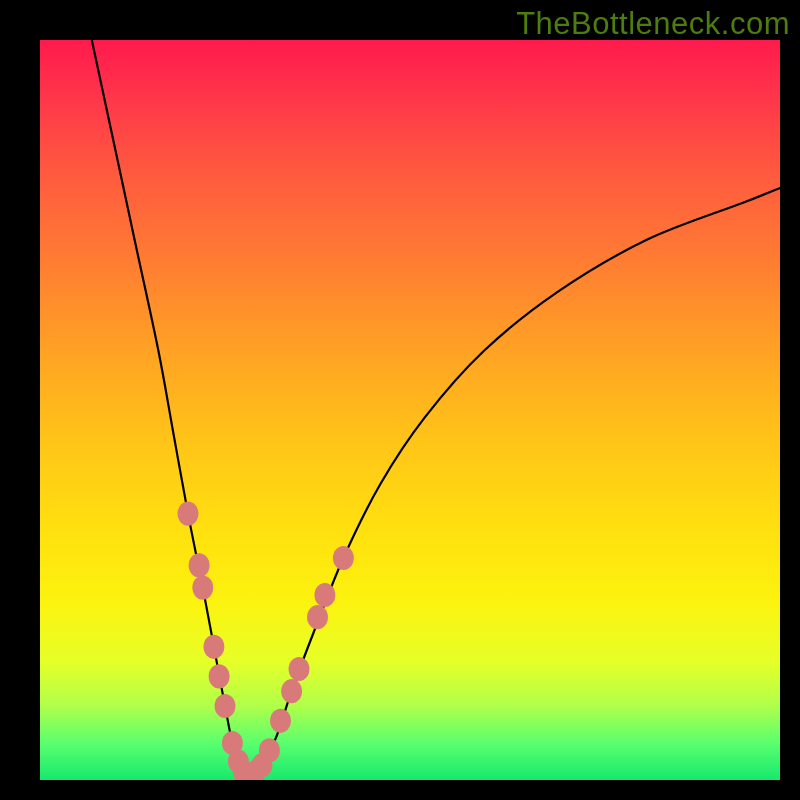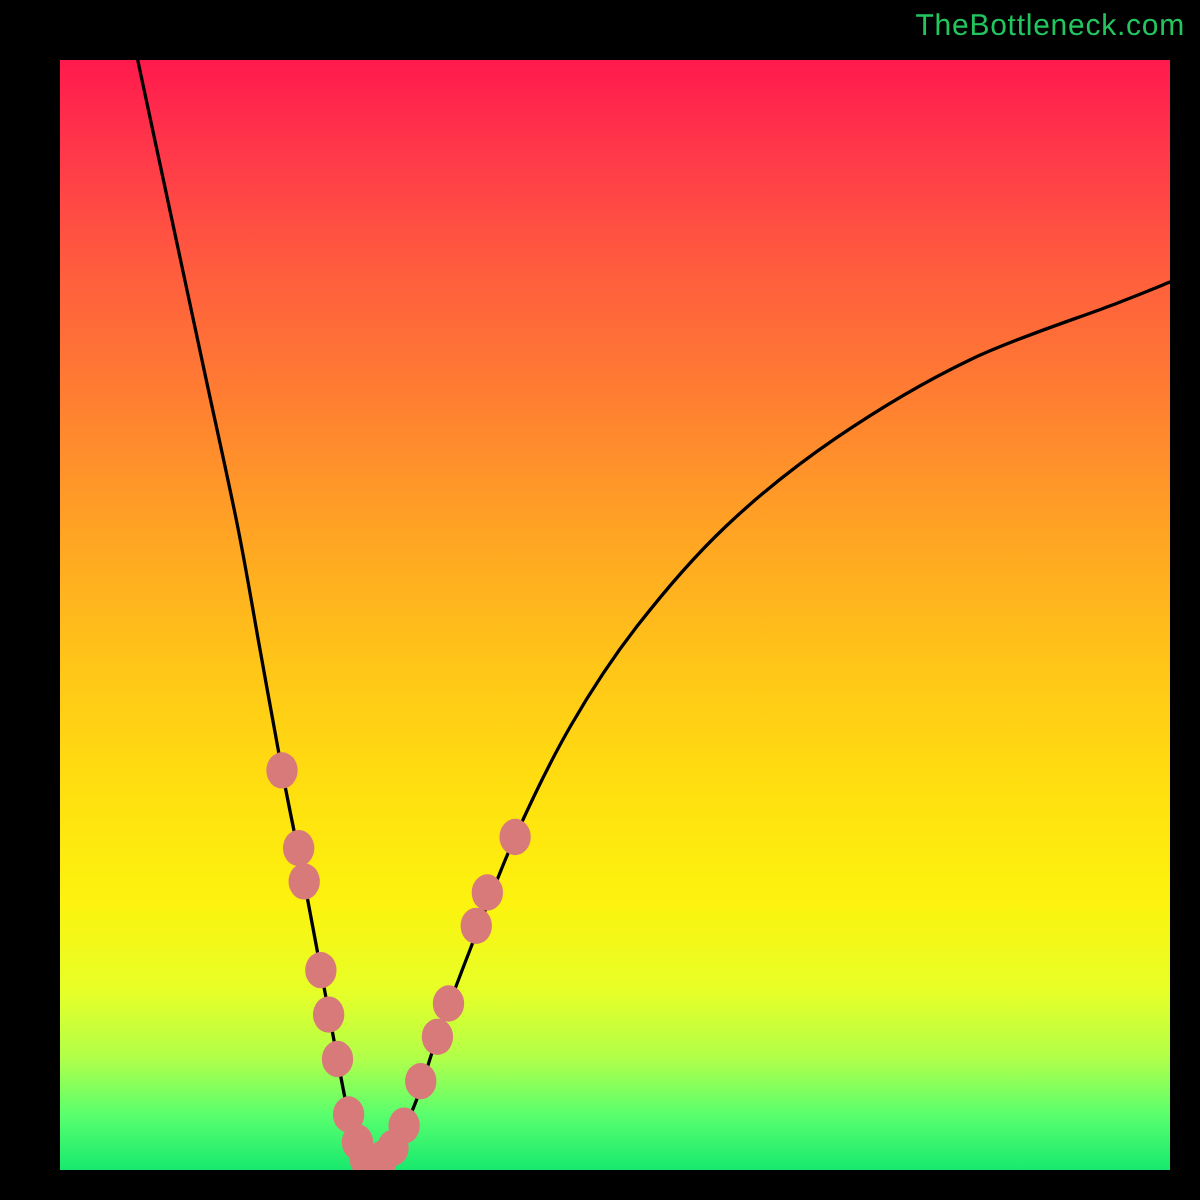--- a/index.html
+++ b/index.html
@@ -35,22 +35,22 @@
       #e6ff28 84%,
       #b0ff4a 90%,
       #5aff6e 95%,
       #17e96e 100%
     );
   }
   .watermark {
     position: absolute;
     top: 6px;
     right: 10px;
-    color: #22c55e;
-    font-size: 20px;
+    color: #4d7c0f;
+    font-size: 31px;
     font-weight: 500;
     letter-spacing: 0.5px;
     user-select: none;
   }
   svg.overlay {
     position: absolute;
     left: 0;
     top: 0;
     width: 740px;
     height: 740px;

